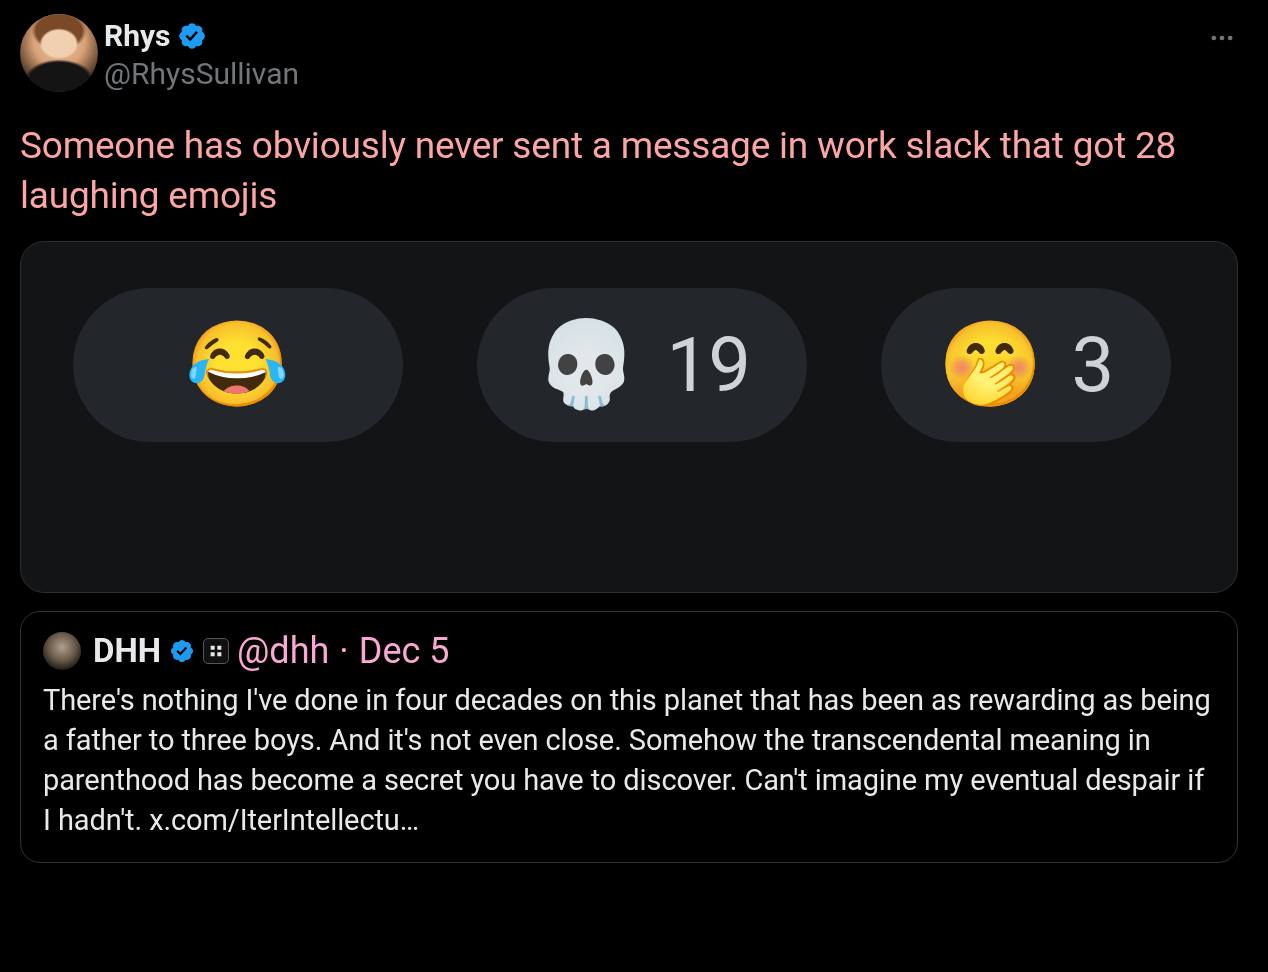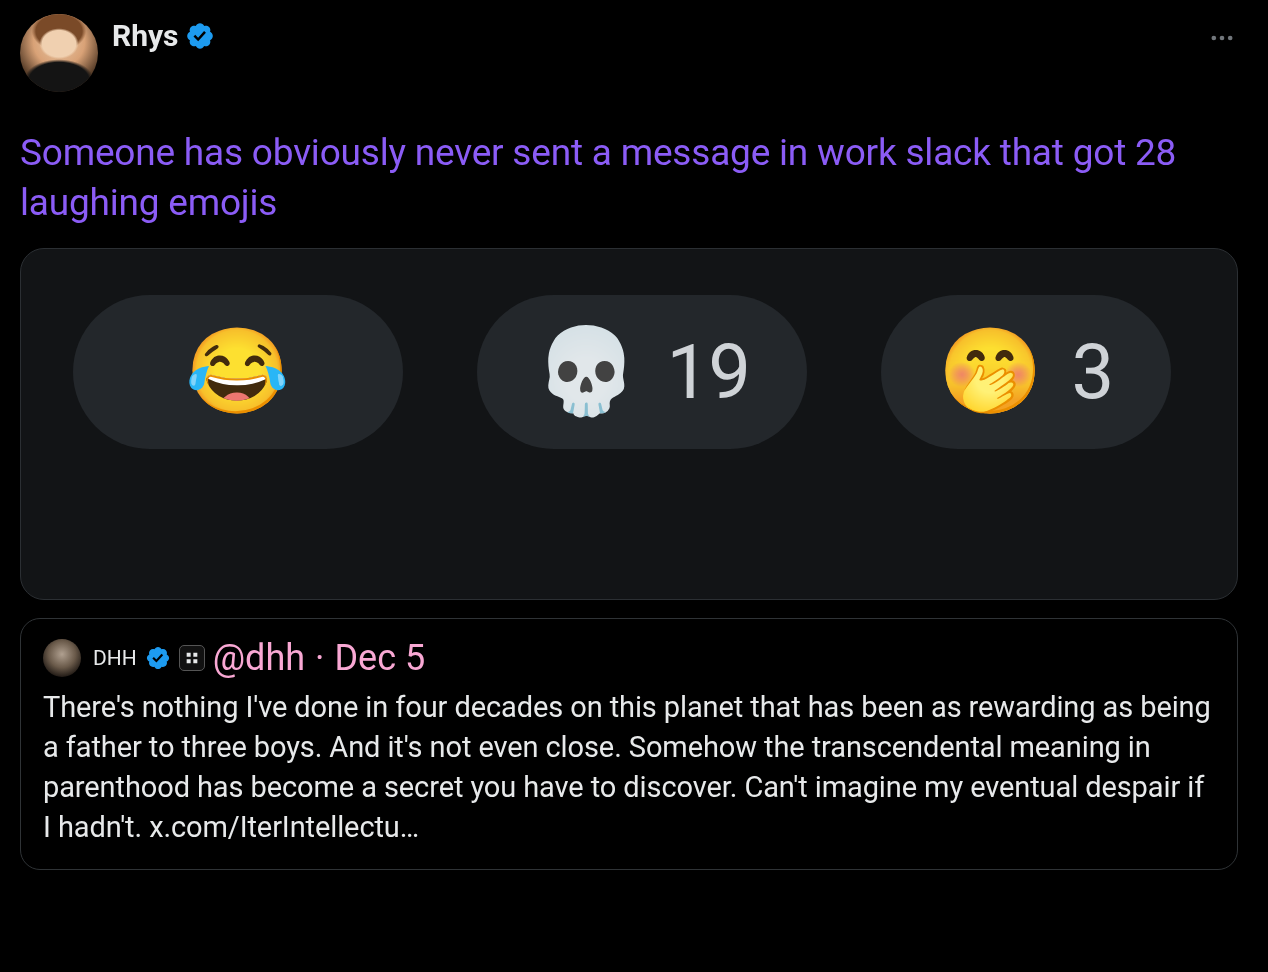--- a/index.html
+++ b/index.html
@@ -11,21 +11,21 @@
     font-family: -apple-system, BlinkMacSystemFont, "Segoe UI", Roboto, Helvetica, Arial, sans-serif;
     overflow: hidden;
   }
   .tweet {
     padding: 14px 20px 0 20px;
     position: relative;
   }
   .header-row {
     display: flex;
     align-items: flex-start;
-    gap: 14px;
+    gap: 6px;
   }
   .avatar {
     width: 78px;
     height: 78px;
     border-radius: 50%;
     flex-shrink: 0;
     background: radial-gradient(circle at 50% 35%, #e8c9a8 0%, #d9a277 40%, #5a3f2a 70%, #1b1410 100%);
     position: relative;
     overflow: hidden;
   }
@@ -54,22 +54,22 @@
     justify-content: center;
     color: #71767b;
     cursor: pointer;
     border-radius: 50%;
   }
   .more-icon svg { width: 28px; height: 28px; fill: #71767b; }
 
   .tweet-text {
     font-size: 37px;
     line-height: 1.35;
-    color: #8b5cf6;
-    margin-top: 36px;
+    color: #fca5a5;
+    margin-top: 28px;
     letter-spacing: -0.2px;
   }
 
   .embedded-image {
     margin-top: 20px;
     width: 1218px;
     height: 352px;
     border-radius: 24px;
     background: #121416;
     border: 1px solid #2b2f33;
@@ -112,21 +112,21 @@
     margin-bottom: 8px;
   }
   .qt-avatar {
     width: 38px;
     height: 38px;
     border-radius: 50%;
     background: radial-gradient(circle at 50% 40%, #b0a090 0%, #6a5a4a 45%, #1a1410 80%);
     flex-shrink: 0;
     margin-right: 4px;
   }
-  .qt-name { font-size: 21px; font-weight: 400; color: #e7e9ea; }
+  .qt-name { font-size: 33px; font-weight: 700; color: #e7e9ea; }
   .qt-verified { width: 26px; height: 26px; fill: #1d9bf0; flex-shrink: 0; }
   .qt-badge {
     width: 26px; height: 26px;
     background: #111;
     border: 1px solid #555;
     border-radius: 5px;
     display: flex; align-items: center; justify-content: center;
     flex-shrink: 0;
   }
   .qt-badge svg { width: 16px; height: 16px; fill: #e7e9ea; }
@@ -155,20 +155,21 @@
 
   <div class="header-row">
     <div class="avatar"></div>
     <div class="name-col">
       <div class="display-name-row">
         <span class="display-name">Rhys</span>
         <svg class="verified-icon" viewBox="0 0 24 24">
           <path d="M22.25 12c0-1.43-.88-2.67-2.19-3.34.46-1.39.2-2.9-.81-3.91s-2.52-1.27-3.91-.81c-.66-1.31-1.91-2.19-3.34-2.19s-2.67.88-3.33 2.19c-1.4-.46-2.91-.2-3.92.81s-1.26 2.52-.8 3.91c-1.31.67-2.2 1.91-2.2 3.34s.89 2.67 2.2 3.34c-.46 1.39-.21 2.9.8 3.91s2.52 1.26 3.91.81c.67 1.31 1.91 2.19 3.34 2.19s2.68-.88 3.34-2.19c1.39.45 2.9.2 3.91-.81s1.27-2.52.81-3.91c1.31-.67 2.19-1.91 2.19-3.34zm-11.71 4.2L6.8 12.46l1.41-1.42 2.26 2.26 4.8-5.23 1.47 1.36-6.2 6.77z"></path>
         </svg>
       </div>
+      <span class="handle">@RhysSullivan</span>
     </div>
   </div>
 
   <div class="tweet-text">Someone has obviously never sent a message in work slack that got 28 laughing emojis</div>
 
   <div class="embedded-image">
     <div class="reaction-pill" style="width:330px">
       <span class="emoji">😂</span>
     </div>
     <div class="reaction-pill" style="width:330px">

